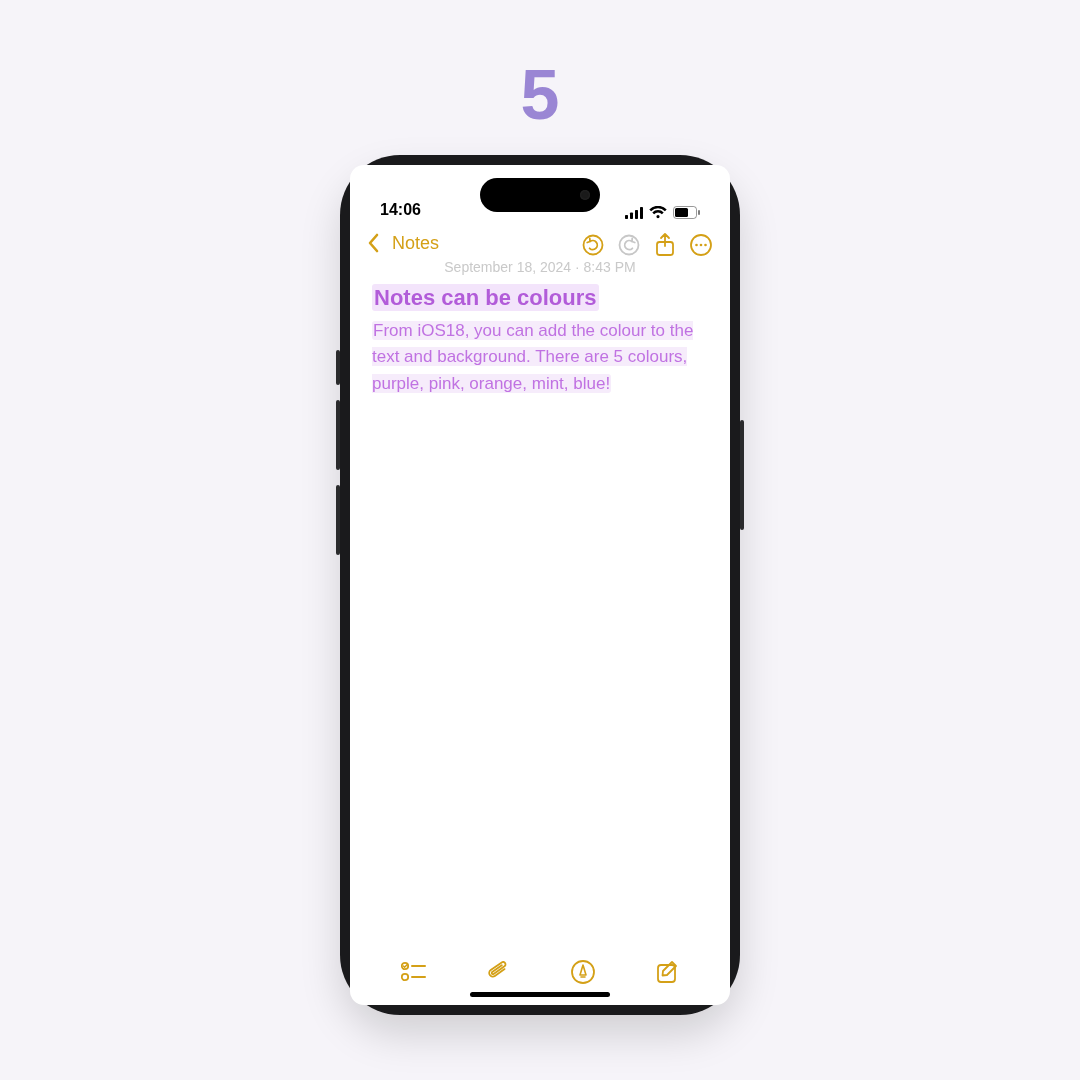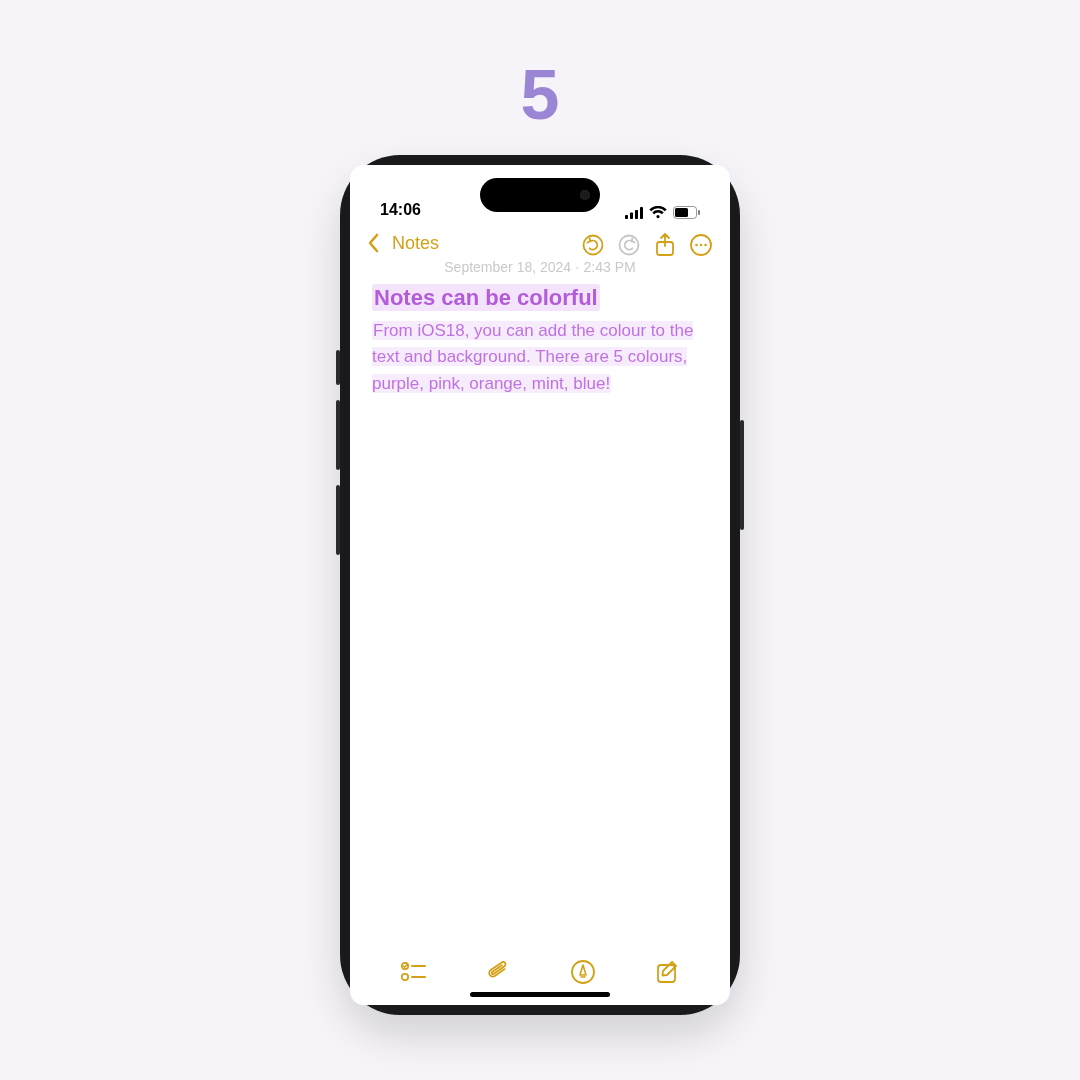--- a/index.html
+++ b/index.html
@@ -224,24 +224,24 @@
       <div class="nav-icon">
         <svg width="24" height="24" viewBox="0 0 24 24">
             <circle cx="12" cy="12" r="10" fill="none" stroke="currentColor" stroke-width="1.8"></circle>
             <circle cx="7.5" cy="12" r="1.3" fill="currentColor"></circle>
             <circle cx="12" cy="12" r="1.3" fill="currentColor"></circle>
             <circle cx="16.5" cy="12" r="1.3" fill="currentColor"></circle>
           </svg>
       </div>
     </div>
 
-    <div class="timestamp-row">September 18, 2024 · 2:43 PM</div>
+    <div class="timestamp-row">September 18, 2024 · 8:43 PM</div>
 
     <div class="note-body">
-      <div class="note-title"><span>Notes can be colorful</span></div>
+      <div class="note-title"><span>Notes can be colours</span></div>
       <div class="note-para"><span>From iOS18, you can add the colour to the text and background. There are 5 colours, purple, pink, orange, mint, blue!</span></div>
     </div>
 
     <div class="toolbar">
       <div class="tb">
         <svg width="26" height="22" viewBox="0 0 26 22">
             <circle cx="5" cy="5" r="3.2" fill="none" stroke="currentColor" stroke-width="1.8"></circle>
             <path d="M3.4 5l1.2 1.2L7 3.8" fill="none" stroke="currentColor" stroke-width="1.6" stroke-linecap="round"></path>
             <line x1="12" y1="5" x2="25" y2="5" stroke="currentColor" stroke-width="2" stroke-linecap="round"></line>
             <circle cx="5" cy="16" r="3.2" fill="none" stroke="currentColor" stroke-width="1.8"></circle>

